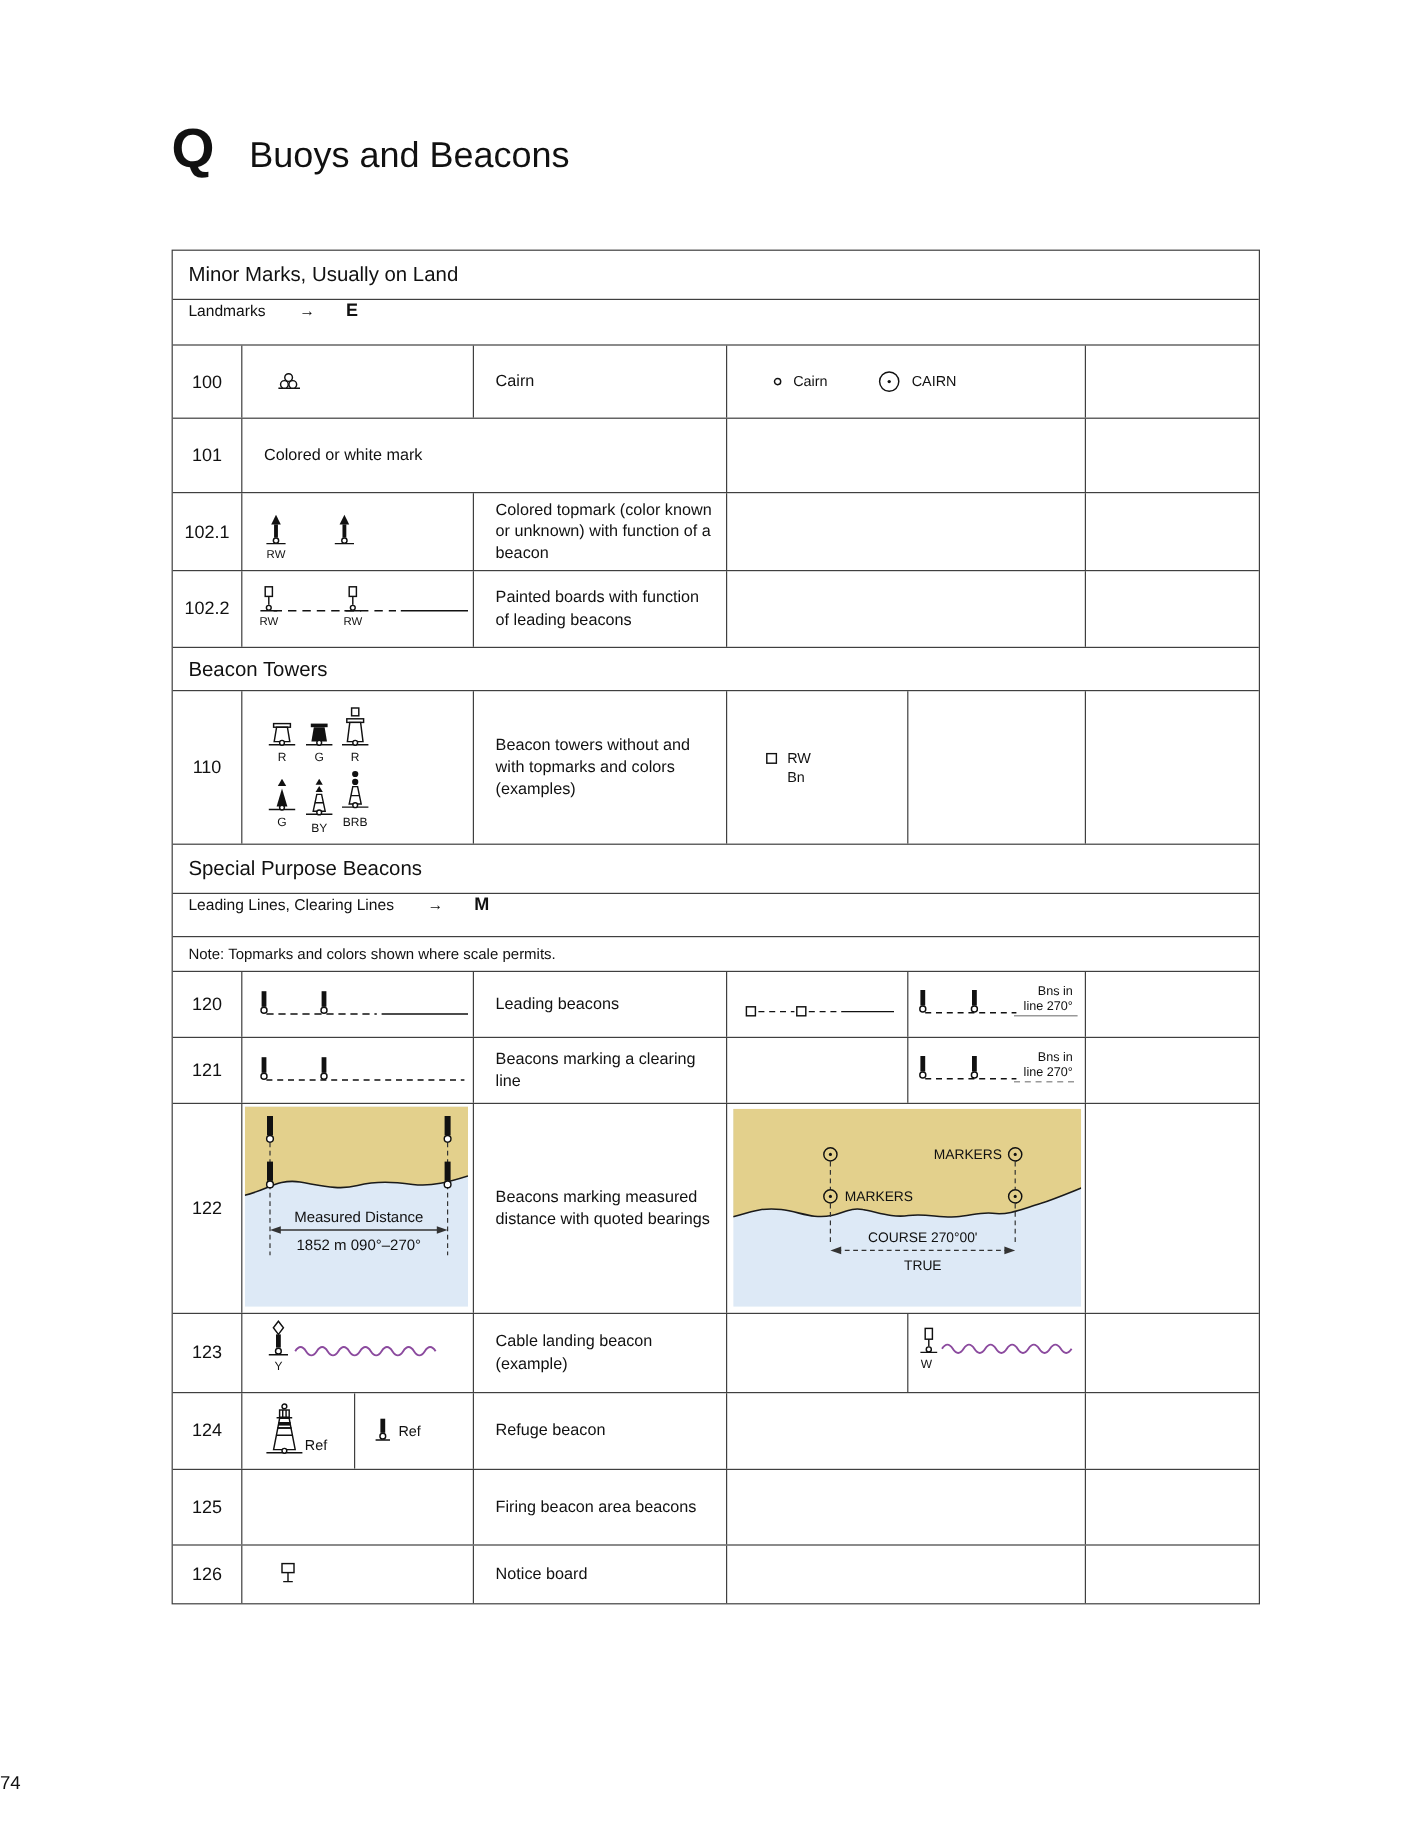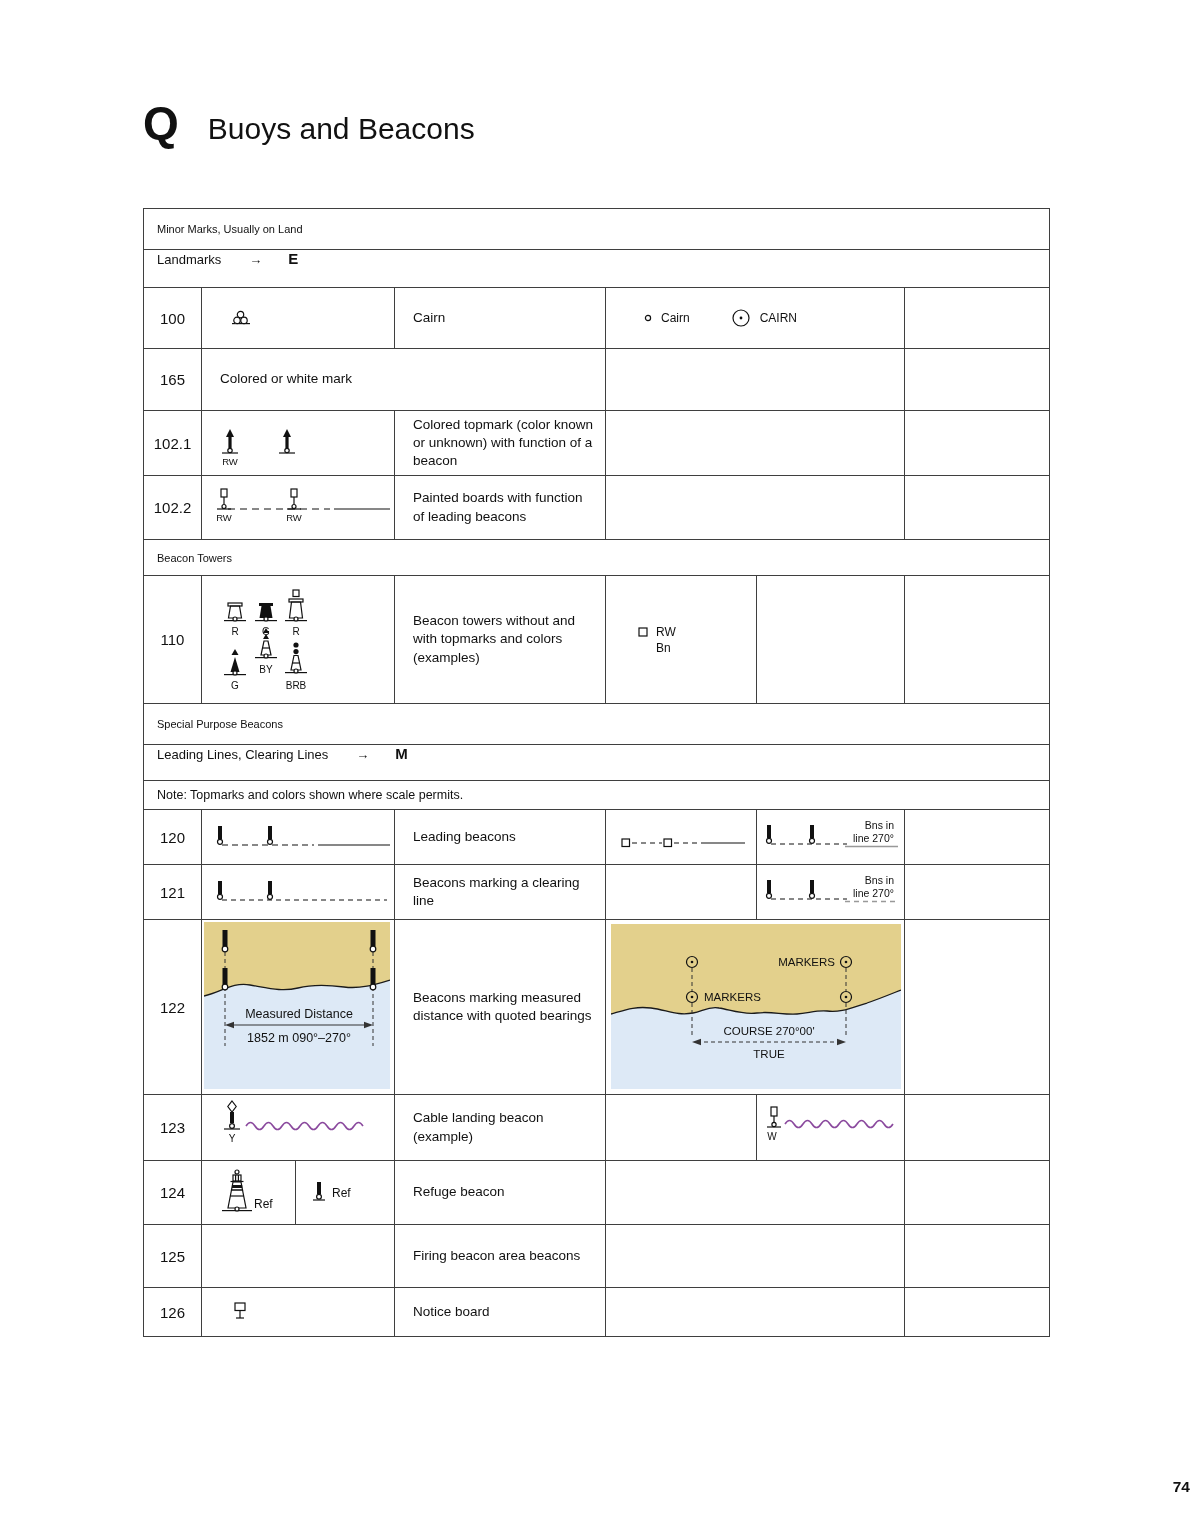--- a/index.html
+++ b/index.html
@@ -4,38 +4,38 @@
 <style>
   html,body{margin:0;padding:0;background:#ffffff;}
   body{width:1190px;height:1540px;font-family:"Liberation Sans","DejaVu Sans",sans-serif;color:#111;}
   .page{position:relative;width:1190px;height:1540px;background:#fff;overflow:hidden;}
   .hdr{position:absolute;left:143px;top:96px;display:flex;align-items:baseline;gap:30px;}
   .chapter{font-size:46px;font-weight:bold;letter-spacing:-1px;}
   .title{font-size:30px;}
   .tbl{position:absolute;left:143px;top:208px;width:905px;border:1px solid #3f3f3f;background:#fff;}
   .row{display:grid;grid-template-columns:57px 193px 211px 151px 148px 145px;}
   .row + .row{border-top:1px solid #3f3f3f;}
-  .sec{display:flex;align-items:center;padding:0 13px;font-size:11px;}
+  .sec{display:flex;align-items:center;padding:0 13px;font-size:17px;}
   .subsec{display:flex;align-items:baseline;padding:0 13px;font-size:13px;}
   .subsec .arrow{margin-left:28px;}
   .subsec .ref{margin-left:26px;font-size:15px;font-weight:bold;}
   .note{display:flex;align-items:center;padding:0 13px;font-size:12.5px;}
   .cell{box-sizing:border-box;position:relative;overflow:hidden;}
   .bl{border-left:1px solid #3f3f3f;}
   .num{display:flex;align-items:center;justify-content:center;font-size:15px;}
   .desc{display:flex;align-items:center;padding:2px 10px 2px 18px;font-size:13.5px;line-height:1.35;}
   .sym{display:flex;align-items:center;padding-left:28px;}
   svg{display:block;font-family:inherit;}
   svg text{fill:#111;}
   .o{fill:none;stroke:#111;stroke-width:1.2;}
   .f{fill:#111;stroke:none;}
   .wf{fill:#fff;stroke:#111;stroke-width:1.2;}
   .tw{position:absolute;display:flex;flex-direction:column;align-items:center;width:34px;}
   .twl{font-size:10px;margin-top:2px;}
-  .pageno{position:absolute;left:0;top:1478px;width:100%;text-align:right;font-size:15.5px;font-weight:bold;}
+  .pageno{position:absolute;left:0;top:1478px;width:100%;text-align:left;font-size:15.5px;}
 </style>
 </head>
 <body>
 
 <div class="page">
 
   <div class="hdr">
     <span class="chapter">Q</span>
     <span class="title">Buoys and Beacons</span>
   </div>
@@ -75,21 +75,21 @@
             <circle cx="10" cy="10" r="8" class="o"></circle>
               <circle cx="10" cy="10" r="1.4" class="f"></circle>
           </svg>
           <span>CAIRN</span>
         </div>
       </div>
       <div class="cell bl"></div>
     </div>
 
     <div class="row" style="height:61px">
-      <div class="cell num">165</div>
+      <div class="cell num">101</div>
       <div class="cell bl desc">Colored or white mark</div>
       <div class="cell bl" style="grid-column:4/6"></div>
       <div class="cell bl"></div>
     </div>
 
     <div class="row" style="height:64px">
       <div class="cell num">102.1</div>
       <div class="cell bl">
         <svg width="193" height="64" viewBox="0 0 193 64">
           <path d="M28,18 L24,26 L32,26 Z" class="f"></path>
@@ -168,21 +168,21 @@
         </div>
         <div class="tw" style="left:16px;top:72px">
           <svg width="26" height="30" viewBox="0 0 26 30">
             <path d="M13,1 L9.5,7 L16.5,7 Z" class="f"></path>
             <path d="M13,9 L17.5,24 L8.5,24 Z" class="f"></path>
             <line x1="2" y1="26.6" x2="24" y2="26.6" class="o" stroke-width="1"></line>
             <circle cx="13" cy="25" r="2" class="wf"></circle>
           </svg>
           <span class="twl">G</span>
         </div>
-        <div class="tw" style="left:47px;top:52px">
+        <div class="tw" style="left:47px;top:73px">
           <svg width="26" height="34" viewBox="0 0 26 34">
             <path d="M13,0 L10,5 L16,5 Z" class="f"></path>
             <path d="M13,6 L10,11 L16,11 Z" class="f"></path>
             <path d="M11,13 L15,13 L18,27 L8,27 Z" class="o"></path>
             <line x1="9.4" y1="20" x2="16.6" y2="20" class="o" stroke-width="1"></line>
             <line x1="2" y1="29.6" x2="24" y2="29.6" class="o" stroke-width="1"></line>
             <circle cx="13" cy="28" r="2" class="wf"></circle>
           </svg>
           <span class="twl">BY</span>
         </div>

